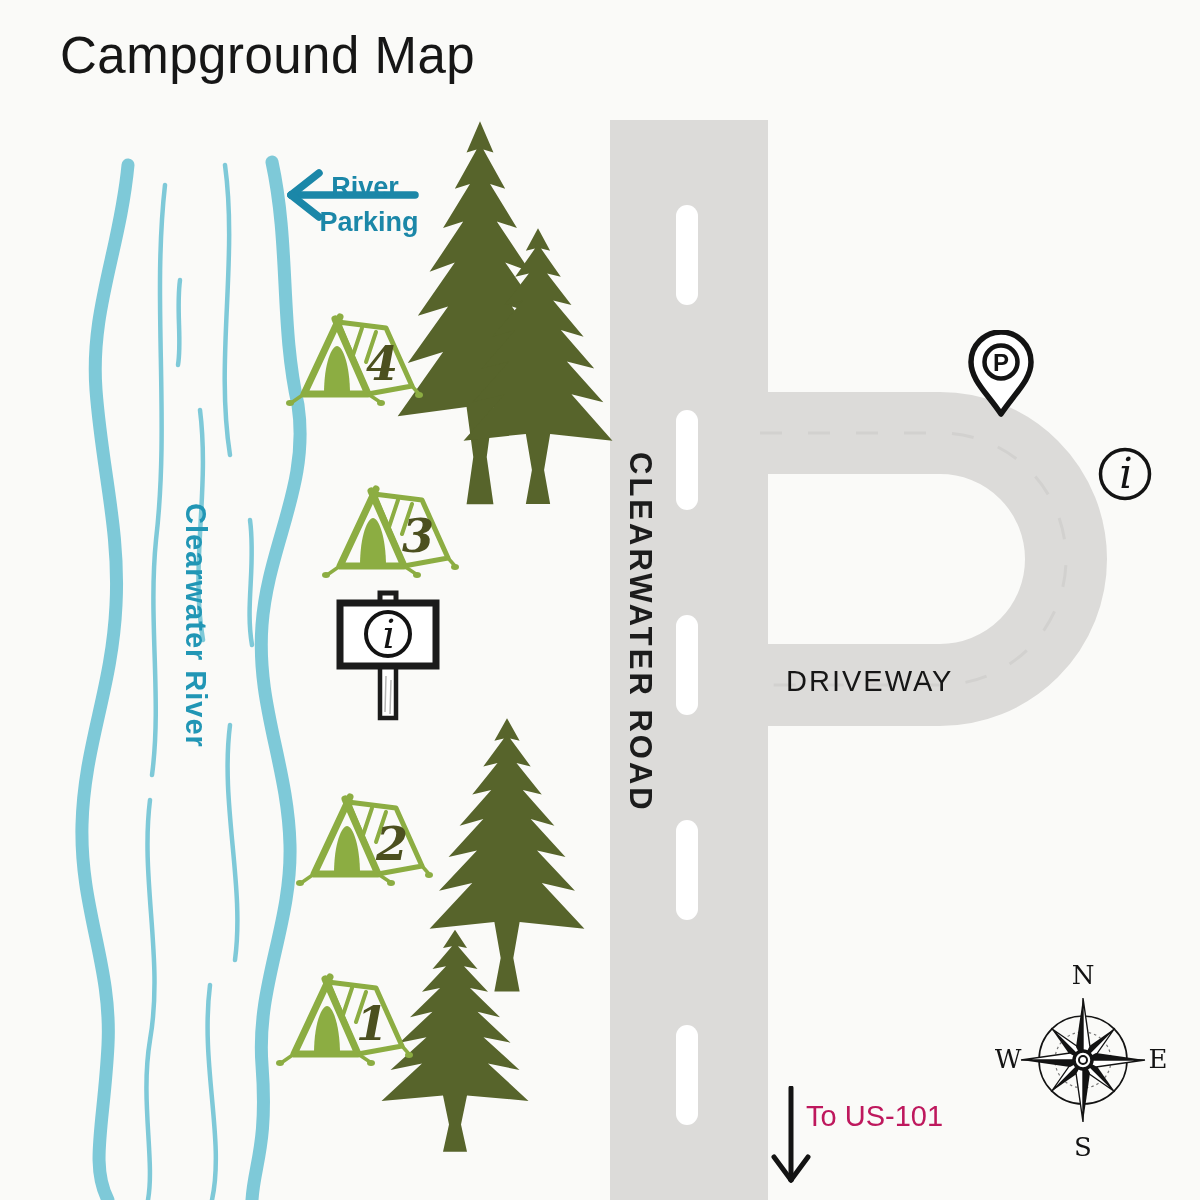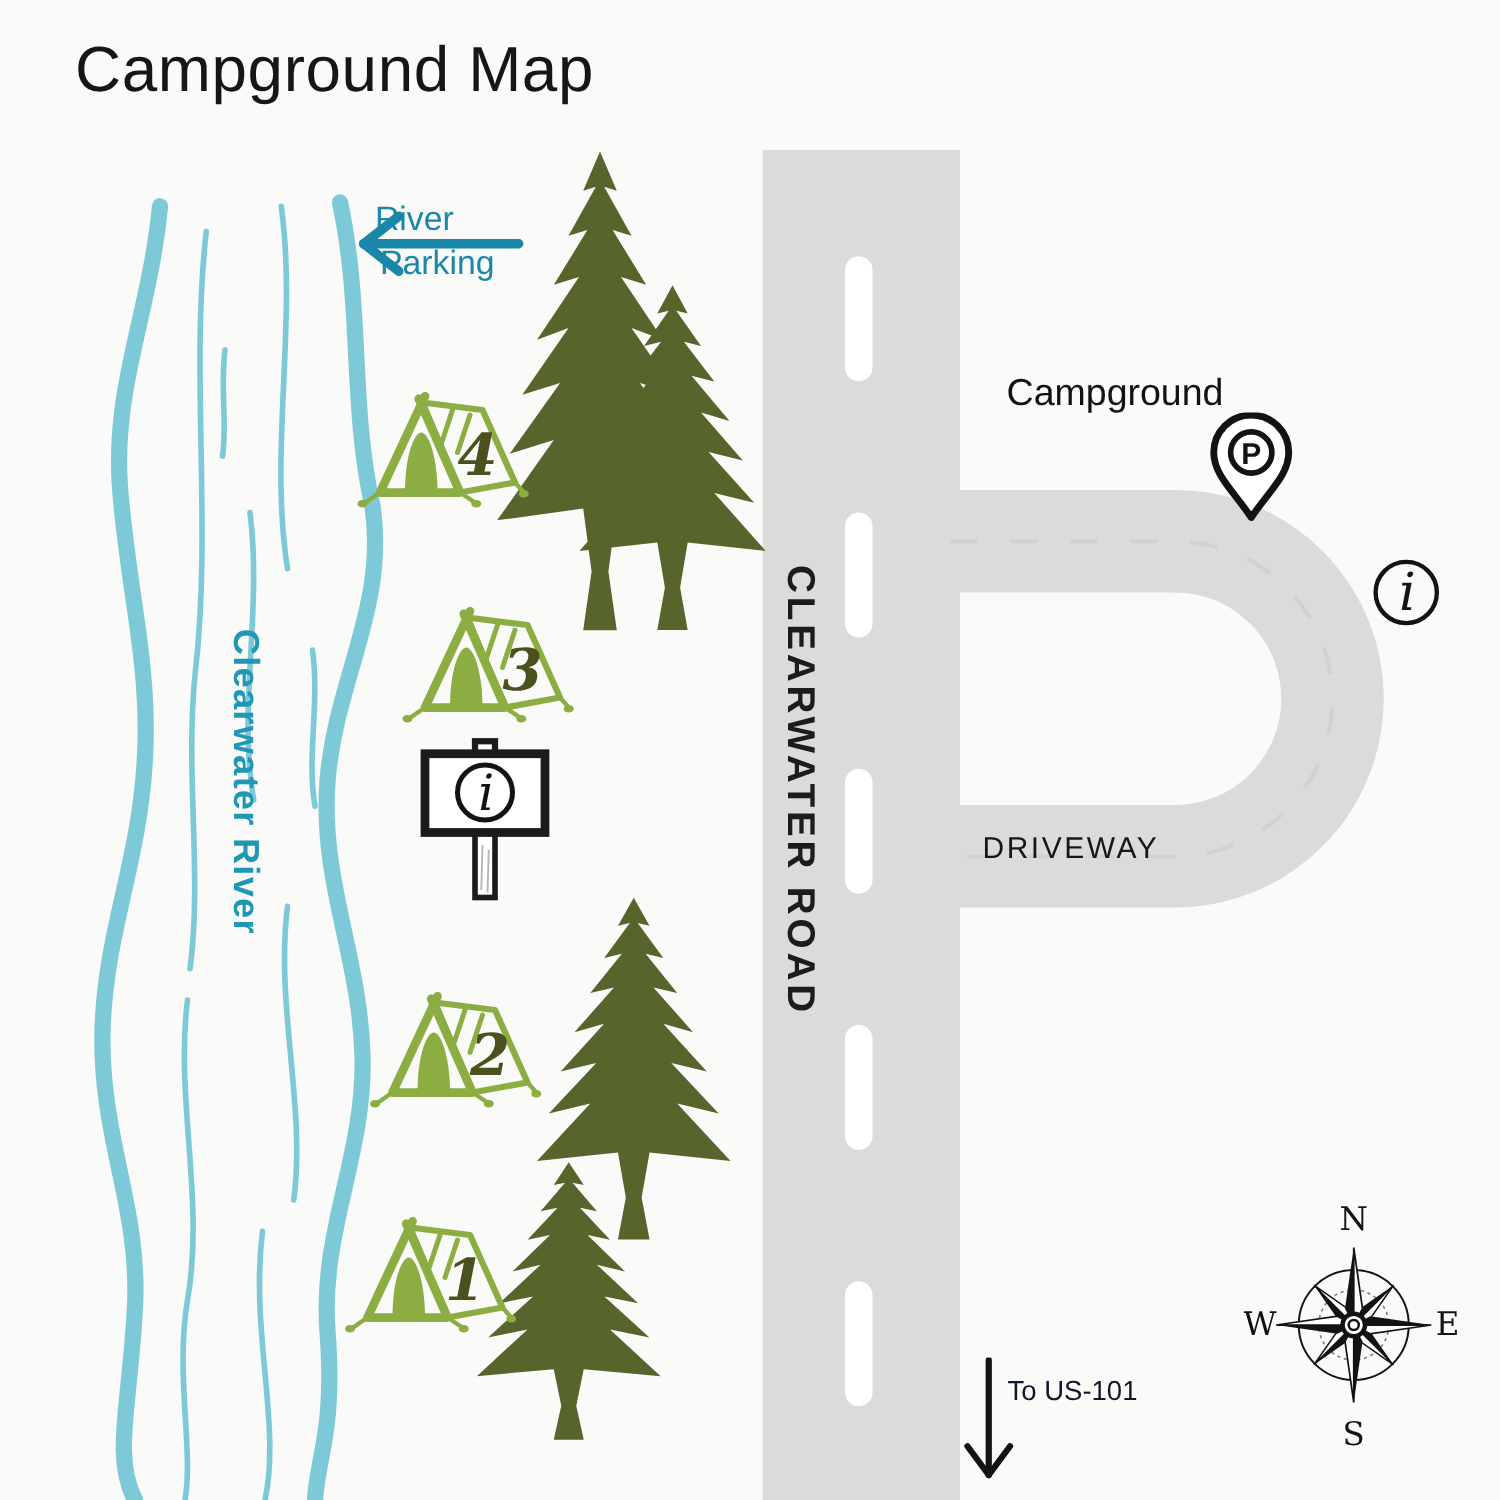--- a/index.html
+++ b/index.html
@@ -4,26 +4,26 @@
 <style>
   html,body{margin:0;padding:0;}
   body{width:1200px;height:1200px;background:#fafaf8;font-family:"Liberation Sans",sans-serif;overflow:hidden;}
   .stage{position:relative;width:1200px;height:980px;background:#fafaf8;}
   .abs{position:absolute;}
   .page-title{left:60px;top:26px;font-size:51px;font-weight:500;color:#161616;letter-spacing:.5px;}
   
   .road{left:610px;top:120px;width:158px;height:1080px;background:#dcdbd9;}
   .dash{position:absolute;left:66px;width:22px;height:100px;background:#ffffff;border-radius:12px;}
   .road-label{left:622px;top:452px;writing-mode:vertical-rl;font-size:31px;font-weight:bold;color:#1c1c1c;letter-spacing:3px;}
-  .driveway-label{left:786px;top:665px;font-size:24px;color:#161616;letter-spacing:2px;}
+  .driveway-label{left:786px;top:665px;font-size:29px;color:#161616;letter-spacing:2px;}
   
   .river-label{left:179px;top:503px;writing-mode:vertical-rl;font-size:29px;font-weight:bold;color:#2196b5;letter-spacing:1px;}
-  .access-text{color:#1b87a8;font-size:27px;font-weight:400;width:130px;text-align:left;}
+  .access-text{color:#1b87a8;font-size:27px;font-weight:700;width:130px;text-align:center;margin-top:12px;}
   .parking-label{left:788px;top:296px;width:208px;text-align:center;font-size:30px;line-height:37px;color:#121212;}
-  .exit-label{left:806px;top:1100px;font-size:22px;color:#0f172a;}
+  .exit-label{left:806px;top:1100px;font-size:29px;color:#be185d;}
   .tent-num{font-family:"DejaVu Serif",serif;font-style:italic;font-weight:bold;font-size:46px;fill:#4c501f;}
   .itext{font-family:"DejaVu Serif",serif;font-style:italic;fill:#131313;}
   .ctext{font-family:"DejaVu Serif",serif;font-size:26px;fill:#131313;text-anchor:middle;}
 </style>
 </head>
 <body>
 
 <div class="stage">
 
   <svg width="0" height="0" style="position:absolute">
@@ -130,21 +130,20 @@
   <svg class="abs" style="left:336px;top:590px" width="104" height="132" viewBox="0 0 104 132">
     <rect x="44" y="3" width="16" height="13" fill="#ffffff" stroke="#1b1b1b" stroke-width="5"></rect>
     <rect x="44" y="76" width="16" height="52" fill="#ffffff" stroke="#1b1b1b" stroke-width="4.5"></rect>
     <path d="M50,86 L49,122 M55,90 L54,124" stroke="#b5b5b5" stroke-width="1.5" fill="none"></path>
     <rect x="4" y="13" width="96" height="63" fill="#ffffff" stroke="#1b1b1b" stroke-width="7"></rect>
     <circle cx="52" cy="44" r="22" fill="none" stroke="#131313" stroke-width="4"></circle>
     <text class="itext" x="53" y="58" font-size="40" text-anchor="middle">i</text>
   </svg>
 
   <div class="abs parking-label">
-    <div>Campground</div>
   </div>
   <svg class="abs" style="left:966px;top:330px" width="70" height="88" viewBox="0 0 70 88">
     <path d="M35,84 C21,63 5,50 5,32 A30,30 0 1 1 65,32 C65,50 49,63 35,84 Z" fill="#ffffff" stroke="#131313" stroke-width="5.5" stroke-linejoin="round"></path>
     <circle cx="35" cy="32" r="16.5" fill="none" stroke="#131313" stroke-width="4.5"></circle>
     <text x="35" y="41" font-size="24" font-weight="bold" text-anchor="middle" fill="#131313">P</text>
   </svg>
 
   <svg class="abs" style="left:1097px;top:446px" width="56" height="56" viewBox="0 0 56 56">
     <circle cx="28" cy="28" r="24.5" fill="none" stroke="#131313" stroke-width="3.5"></circle>
     <text class="itext" x="29" y="42" font-size="42" text-anchor="middle">i</text>

